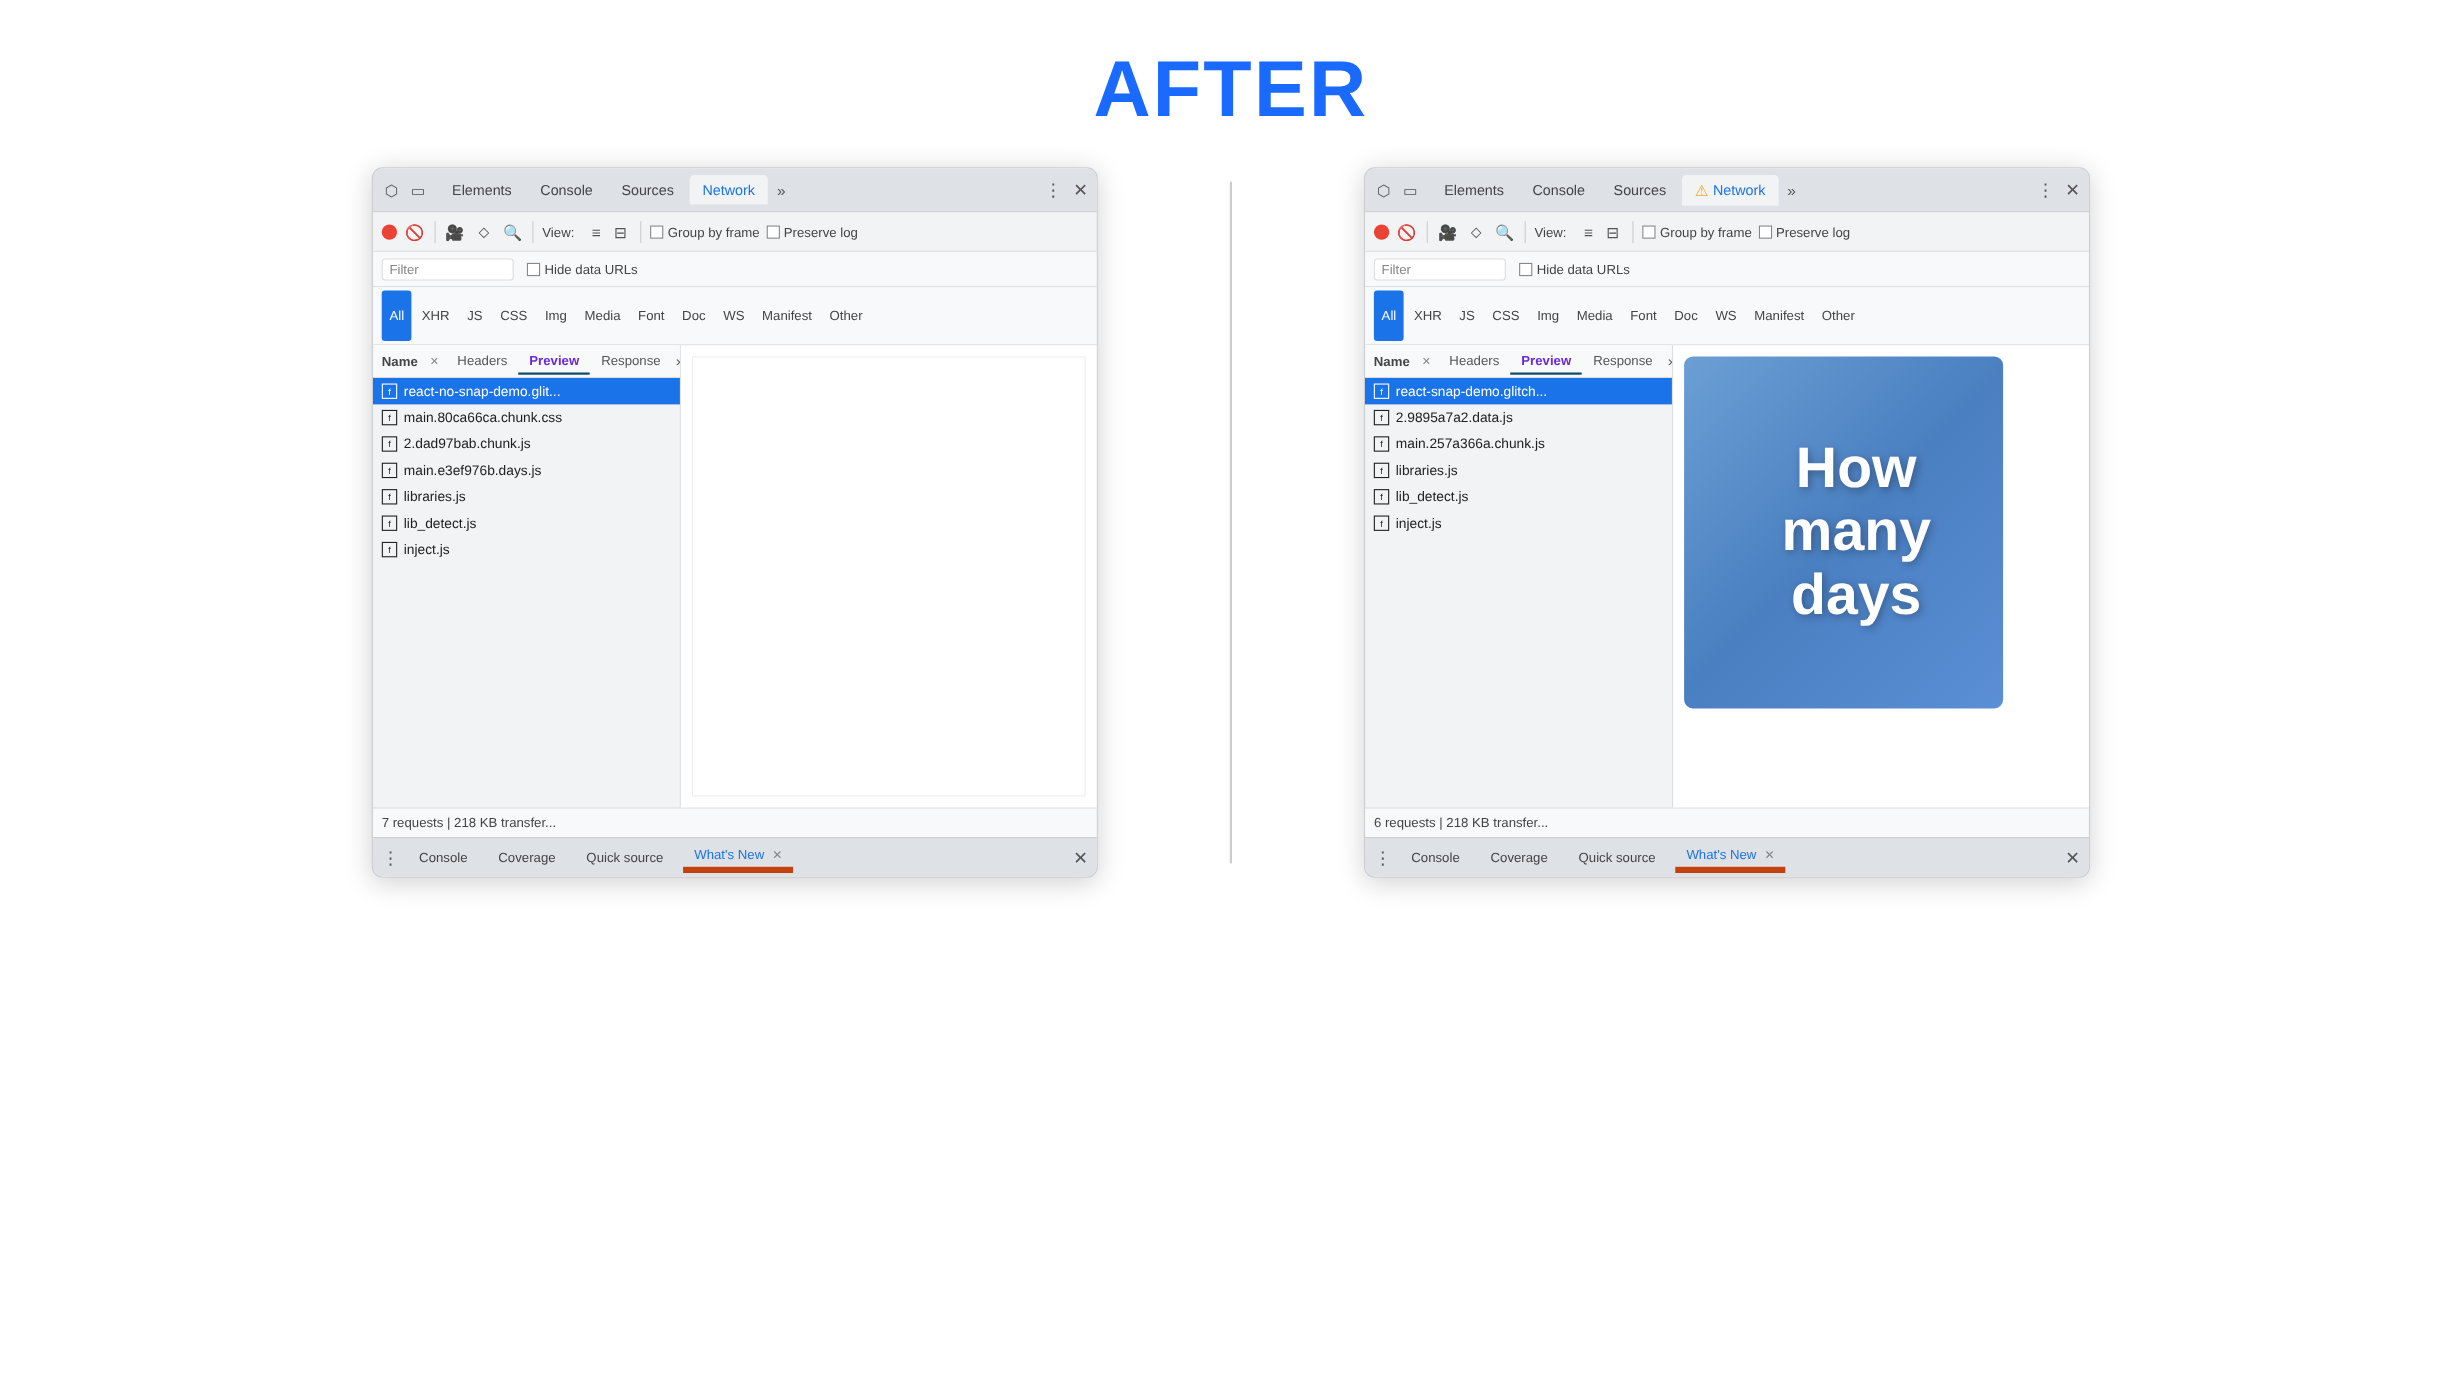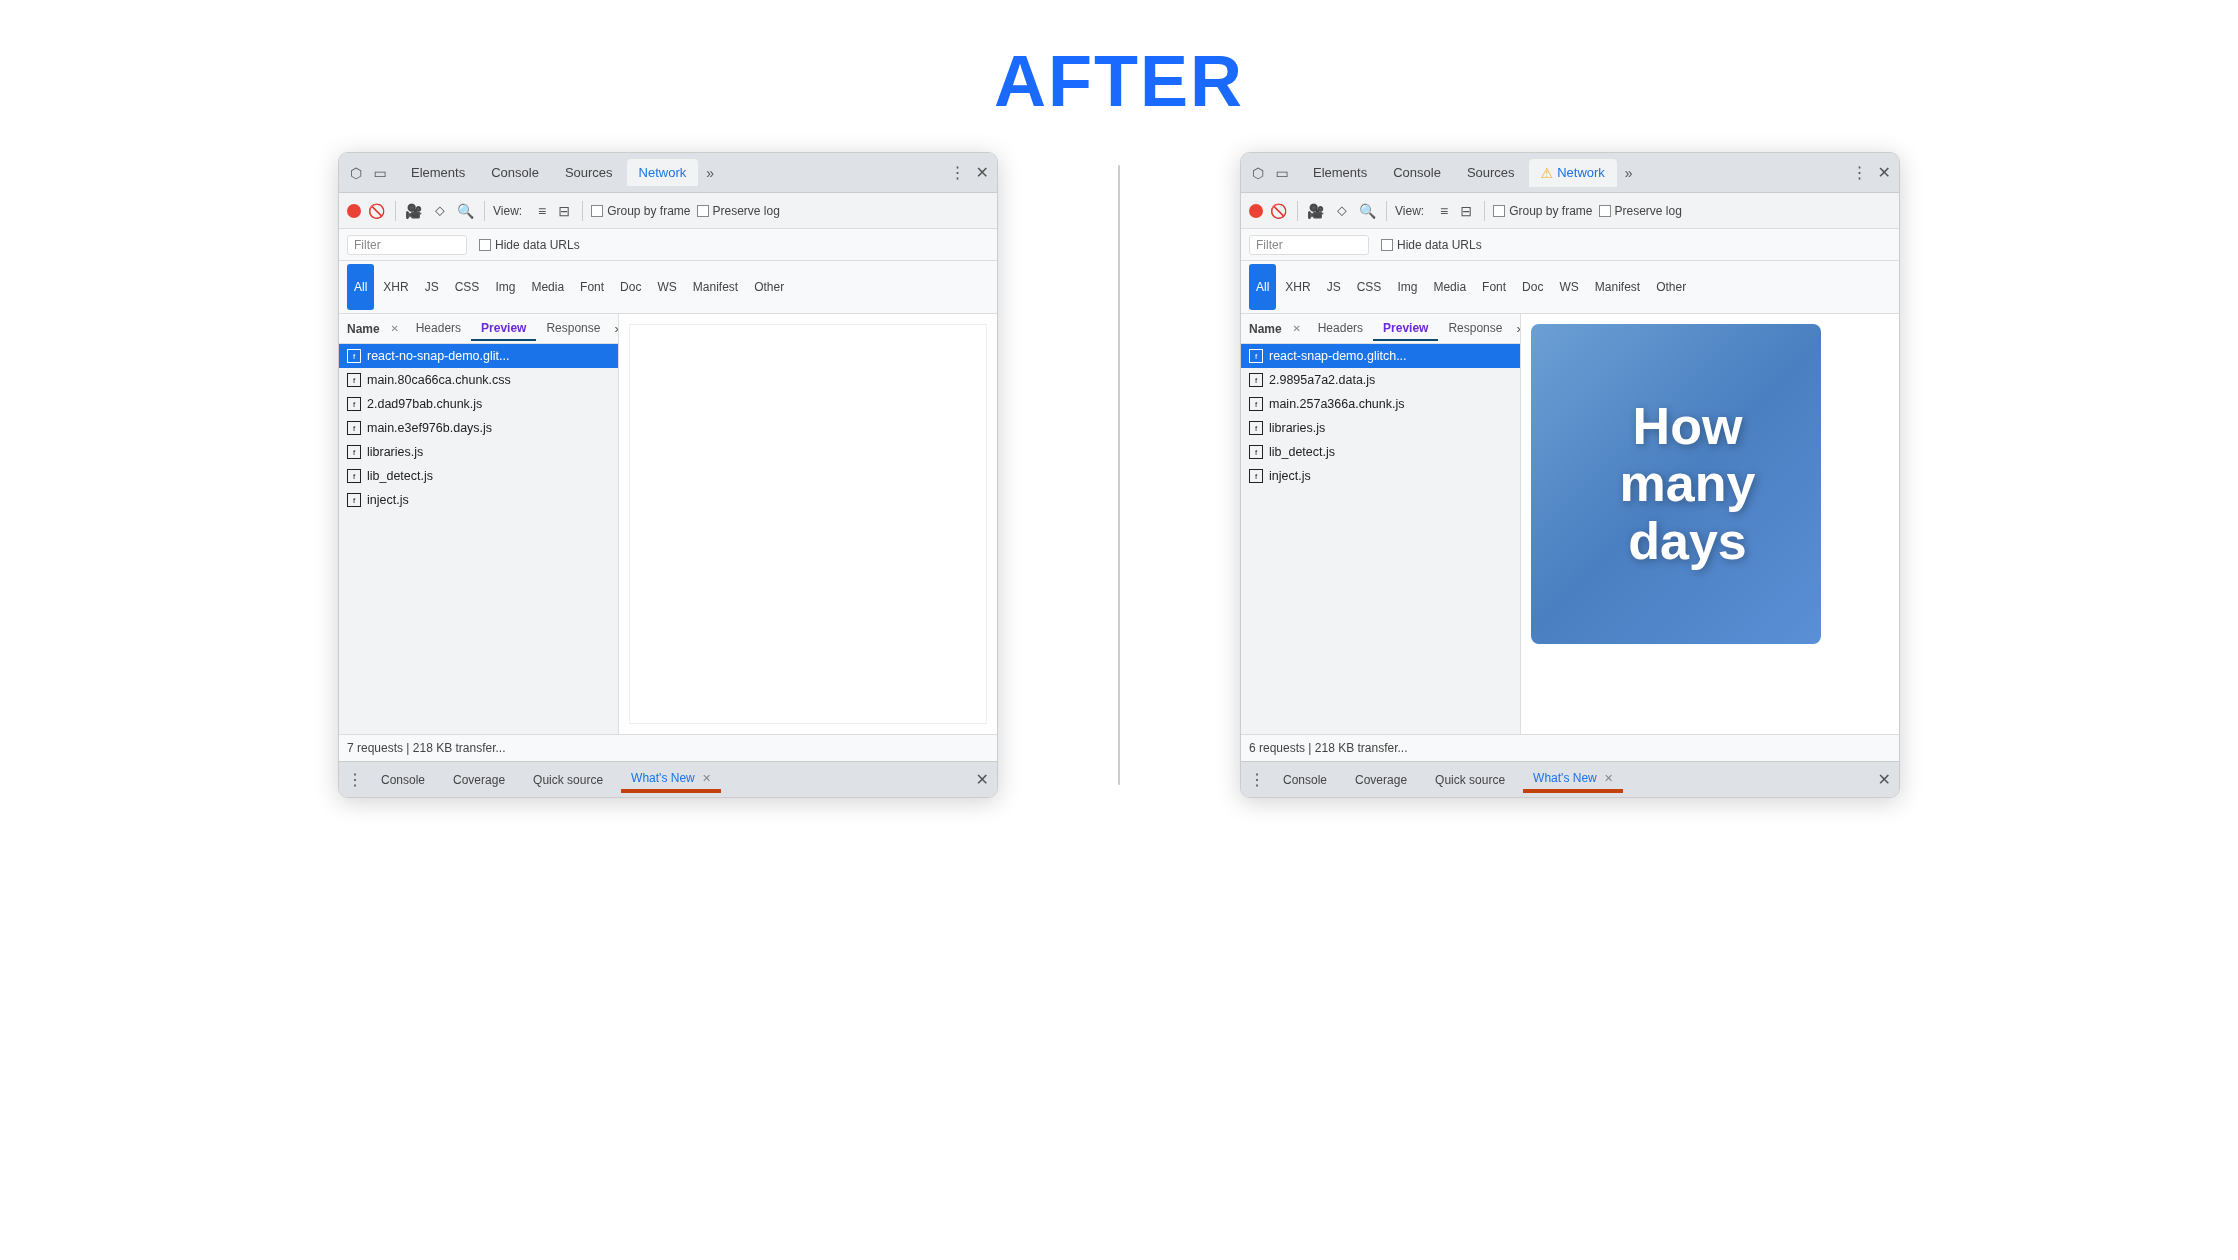--- a/index.html
+++ b/index.html
@@ -347,21 +347,21 @@
 
     .drawer-tab {
       padding: 4px 10px;
       font-size: 12px;
       color: #444;
       cursor: pointer;
     }
 
     .drawer-tab.active {
       color: #1a73e8;
-      border-bottom: 4px solid #c2410c;
+      border-bottom: 6px solid #c2410c;
     }
 
     .drawer-tab-close {
       font-size: 11px;
       color: #888;
       margin-left: 4px;
     }
 
     .drawer-close {
       margin-left: auto;

